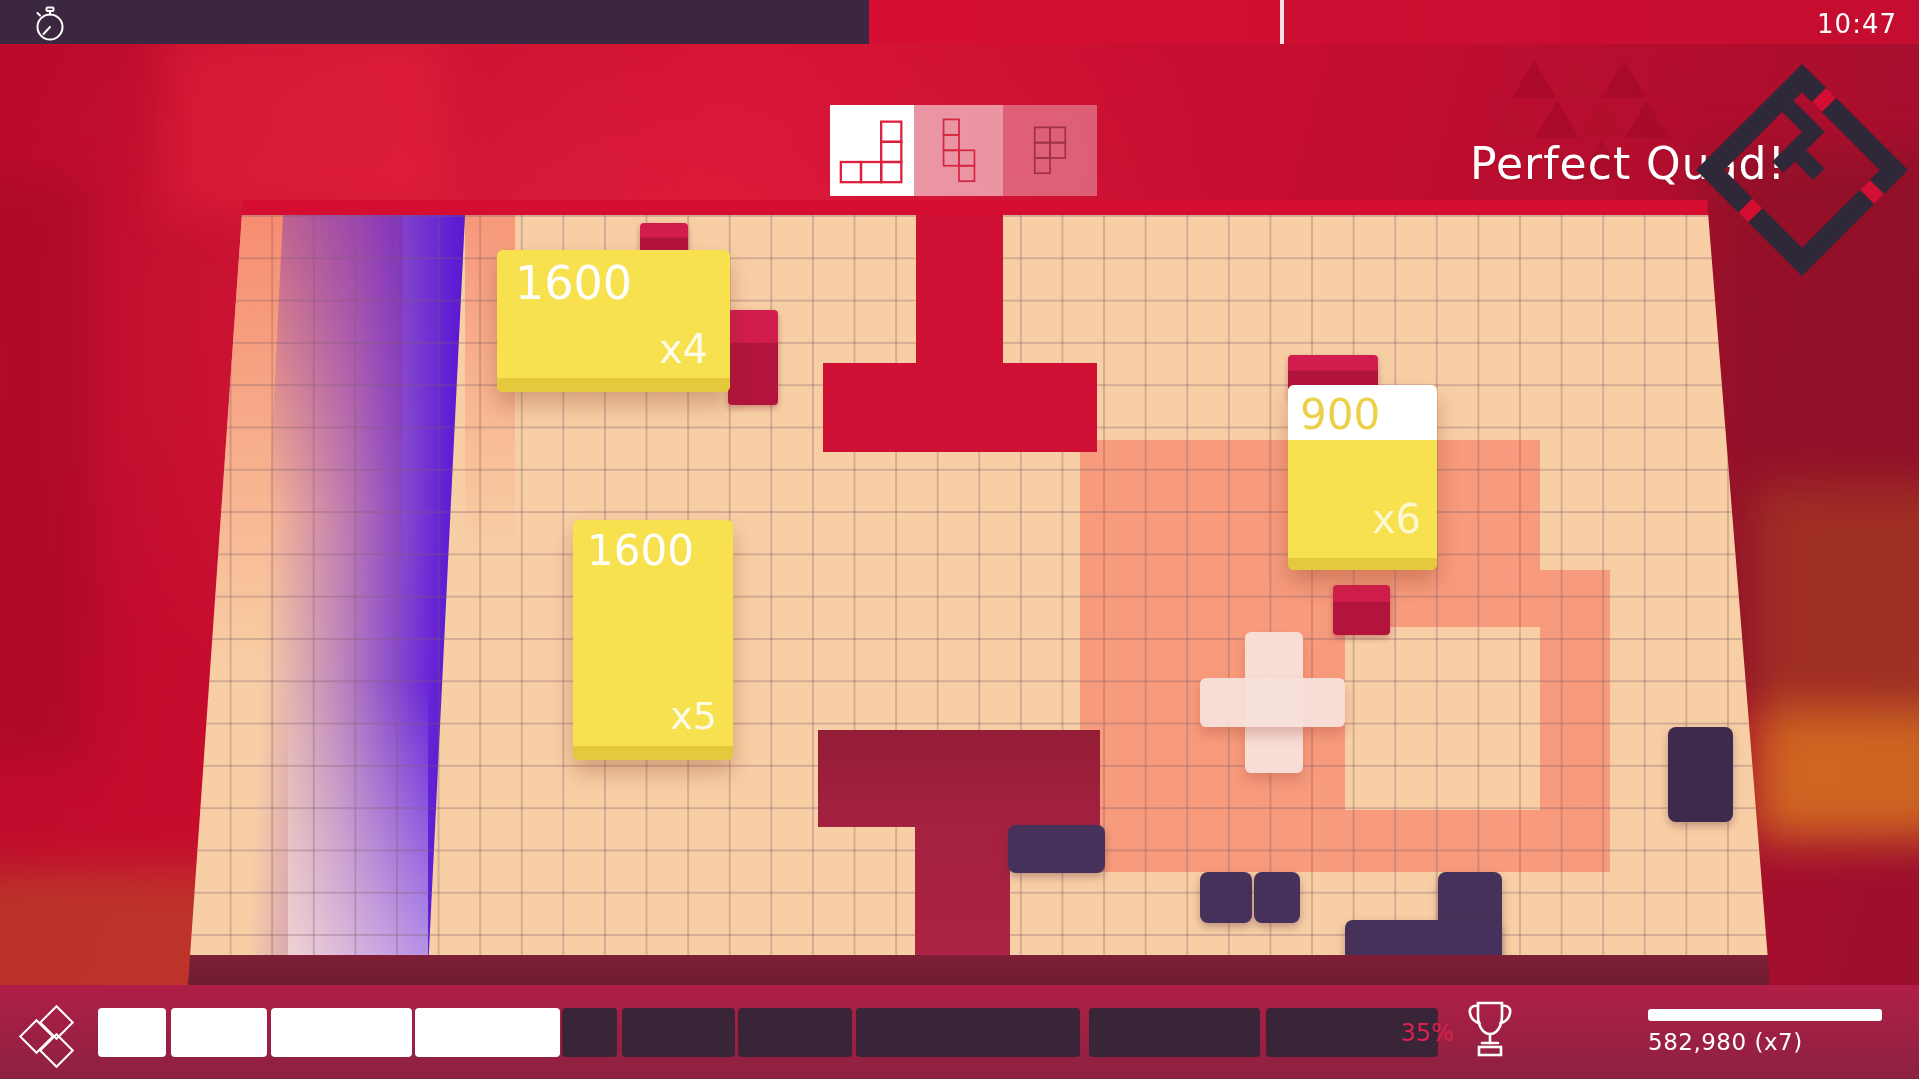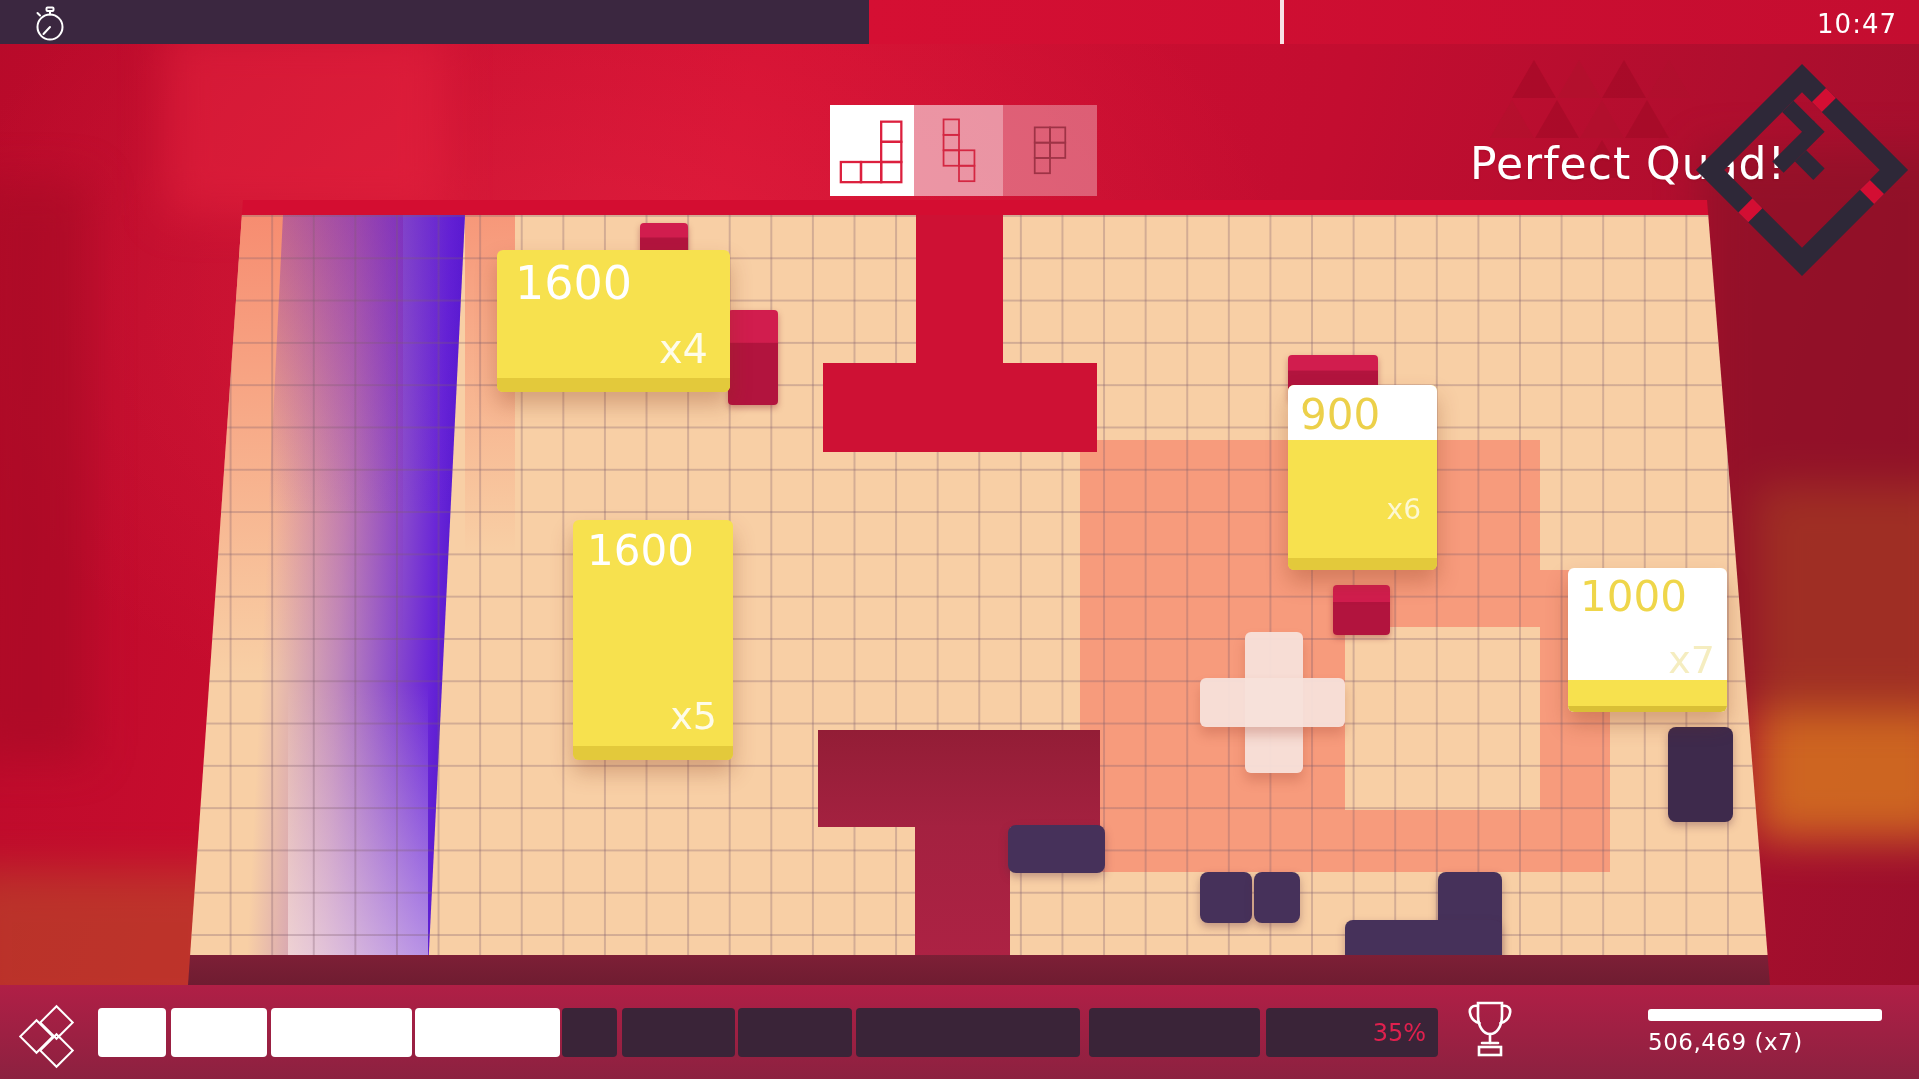--- a/index.html
+++ b/index.html
@@ -52,21 +52,21 @@
   
   .tile{position:absolute;border-radius:6px;box-shadow:0 12px 22px rgba(130,50,20,.30);}
   .tile .tval{position:absolute;color:#fff;}
   .tile .tmul{position:absolute;color:rgba(255,255,255,.88);}
   .yellow-edge{position:absolute;left:0;bottom:0;width:100%;background:#e3c93b;border-radius:0 0 6px 6px;}
   
   #bottombar{left:0;top:985px;width:1919px;height:94px;background:linear-gradient(to bottom,#b01f46,#8c2140);}
   .dsq{position:absolute;width:21px;height:21px;border:2.5px solid #fff;transform:rotate(45deg);}
   .seg{position:absolute;top:23px;height:49px;border-radius:4px;background:#3a2438;}
   .seg.fill{background:#ffffff;}
-  #pct{position:absolute;left:1266px;top:34px;width:160px;text-align:right;color:#e0204e;font-size:24px;}
+  #pct{position:absolute;left:1266px;top:34px;width:160px;text-align:right;color:#e0204e;font-size:24px;padding-left:28px;}
   #scorebar{position:absolute;left:1648px;top:24px;width:234px;height:12px;background:#fff;border-radius:3px;}
   #score{position:absolute;left:1648px;top:44px;color:#fff;font-size:23px;letter-spacing:.5px;}
   svg{display:block;}
 </style>
 </head>
 <body>
 
 <div id="stage">
 
   <div class="bokeh" style="left:1755px;top:485px;width:200px;height:355px;background:#d97b1f;opacity:.8;"></div>
@@ -125,29 +125,23 @@
   <div class="tile" style="left:573px;top:520px;width:160px;height:240px;background:#f7e14e;">
     <div class="yellow-edge" style="height:14px;"></div>
     <span class="tval" style="left:14px;top:6px;font-size:42px;">1600</span>
     <span class="tmul" style="right:16px;bottom:22px;font-size:38px;">x5</span>
   </div>
 
   <div class="tile" style="left:1288px;top:385px;width:149px;height:185px;background:#f7e14e;">
     <div style="position:absolute;left:0;top:0;width:100%;height:55px;background:#fff;border-radius:6px 6px 0 0;"></div>
     <div class="yellow-edge" style="height:12px;"></div>
     <span class="tval" style="left:12px;top:5px;font-size:42px;color:#ecd04a;">900</span>
-    <span class="tmul" style="right:16px;bottom:44px;font-size:28px;color:rgba(255,255,255,.75);">x6</span>
-  </div>
-
-  <div class="tile" style="left:1568px;top:568px;width:159px;height:144px;background:#fff;">
-    <div style="position:absolute;left:0;bottom:6px;width:100%;height:26px;background:#f7e14e;"></div>
-    <div class="yellow-edge" style="height:6px;background:#d9bf36;"></div>
-    <span class="tval" style="left:12px;top:4px;font-size:42px;color:#efd64a;">1000</span>
-    <span class="tmul" style="right:12px;bottom:30px;font-size:38px;color:#f5edc0;">x7</span>
-  </div>
+    <span class="tmul" style="right:16px;bottom:28px;font-size:40px;color:rgba(255,255,255,.75);">x6</span>
+  </div>
+
 
   <div id="topbar-dark" class="abs">
     <svg style="position:absolute;left:30px;top:3px;" width="40" height="40" viewBox="0 0 40 40" fill="none" stroke="#fff" stroke-width="2" stroke-linecap="round">
       <circle cx="20" cy="24" r="12.5"></circle>
       <line x1="20" y1="11.5" x2="20" y2="8"></line>
       <rect x="16.5" y="4.5" width="7" height="3.5" rx="1"></rect>
       <line x1="10" y1="12.5" x2="7.5" y2="10"></line>
       <line x1="20" y1="24" x2="13.5" y2="31"></line>
     </svg>
   </div>
@@ -230,16 +224,16 @@
     <div id="pct">35%</div>
     <svg style="position:absolute;left:1466px;top:12px;" width="48" height="68" viewBox="0 0 48 68" fill="none" stroke="#fff" stroke-width="2.6" stroke-linecap="round">
       <path d="M12 6 h24 v12 c0 12 -5.5 19 -12 19 c-6.5 0 -12 -7 -12 -19 z"></path>
       <path d="M12 9 c-6 -1 -9 2.5 -8 7 c1 5.5 5 9 9.5 10"></path>
       <path d="M36 9 c6 -1 9 2.5 8 7 c-1 5.5 -5 9 -9.5 10"></path>
       <path d="M24 37 v9"></path>
       <path d="M16 46 h16"></path>
       <rect x="13" y="50" width="22" height="8"></rect>
     </svg>
     <div id="scorebar"></div>
-    <div id="score">506,469 (x7)</div>
+    <div id="score">582,980 (x7)</div>
   </div>
 
 </div>
 
 </body></html>

